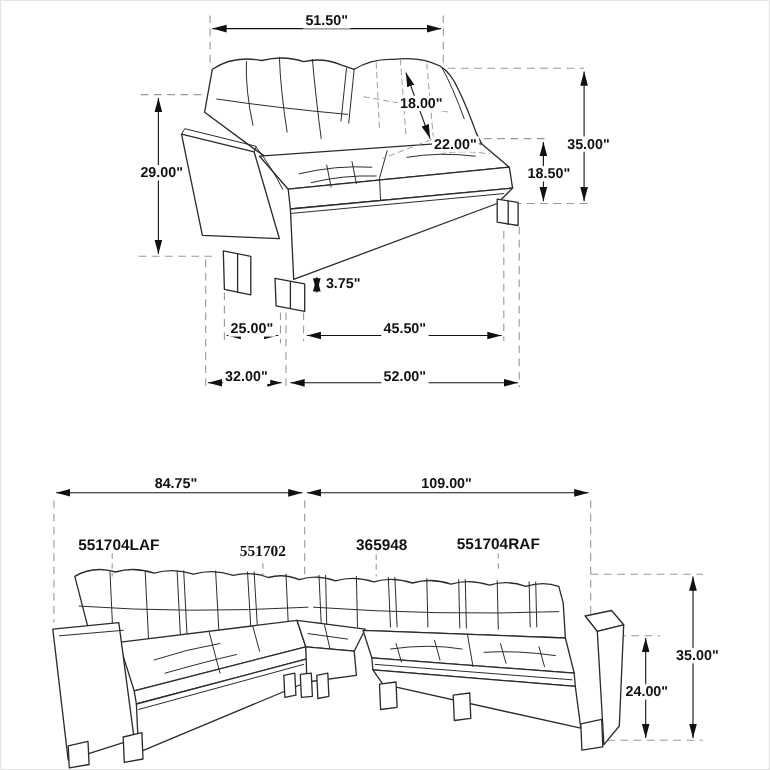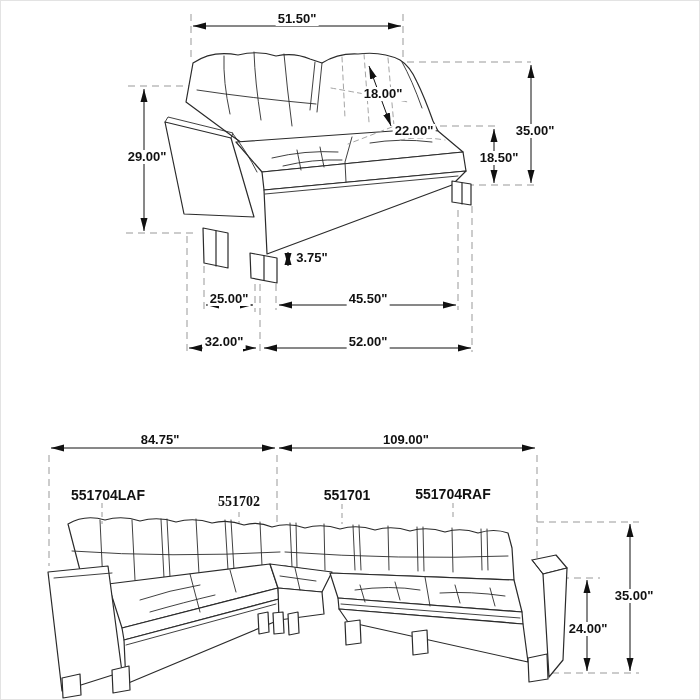--- a/index.html
+++ b/index.html
@@ -225,16 +225,16 @@
 <div class="dim" style="left:368px;top:299px;">45.50"</div>
 <div class="dim" style="left:224px;top:342px;">32.00"</div>
 <div class="dim" style="left:368px;top:342px;">52.00"</div>
 
 <div class="dim" style="left:160px;top:440px;">84.75"</div>
 <div class="dim" style="left:406px;top:440px;">109.00"</div>
 <div class="dim" style="left:634px;top:596px;">35.00"</div>
 <div class="dim" style="left:588px;top:629px;">24.00"</div>
 <div class="dim part" style="left:108px;top:495px;">551704LAF</div>
 <div class="dim part" style="left:239px;top:502px;font-family:Liberation Serif, serif;">551702</div>
-<div class="dim part" style="left:347px;top:495px;">551701</div>
+<div class="dim part" style="left:347px;top:495px;">365948</div>
 <div class="dim part" style="left:453px;top:494px;">551704RAF</div>
 
 </div>
 
 </body></html>

